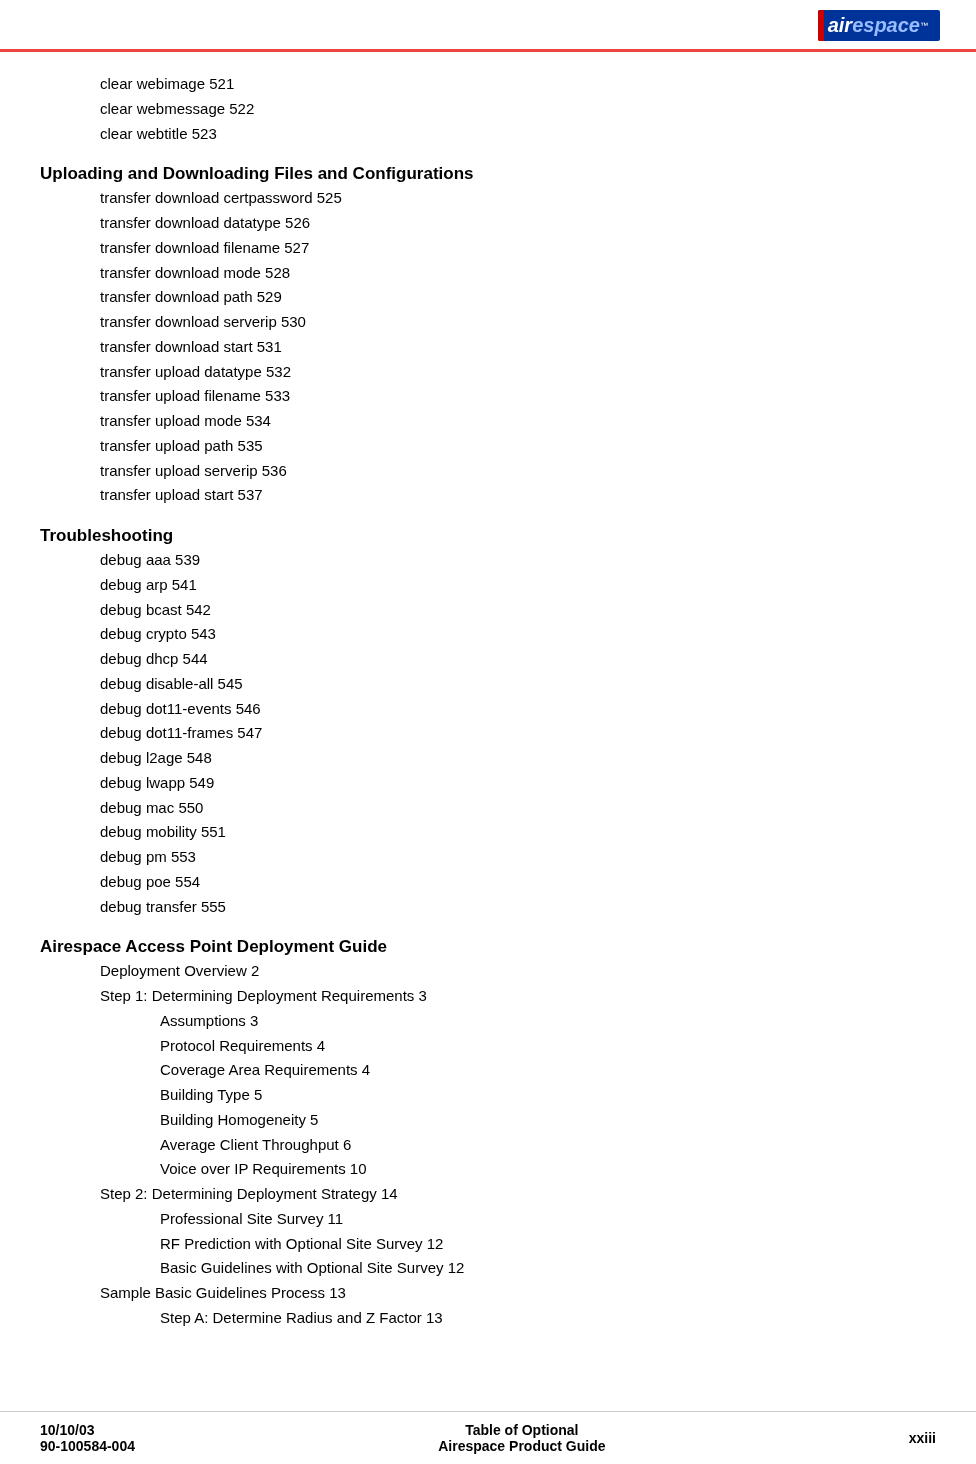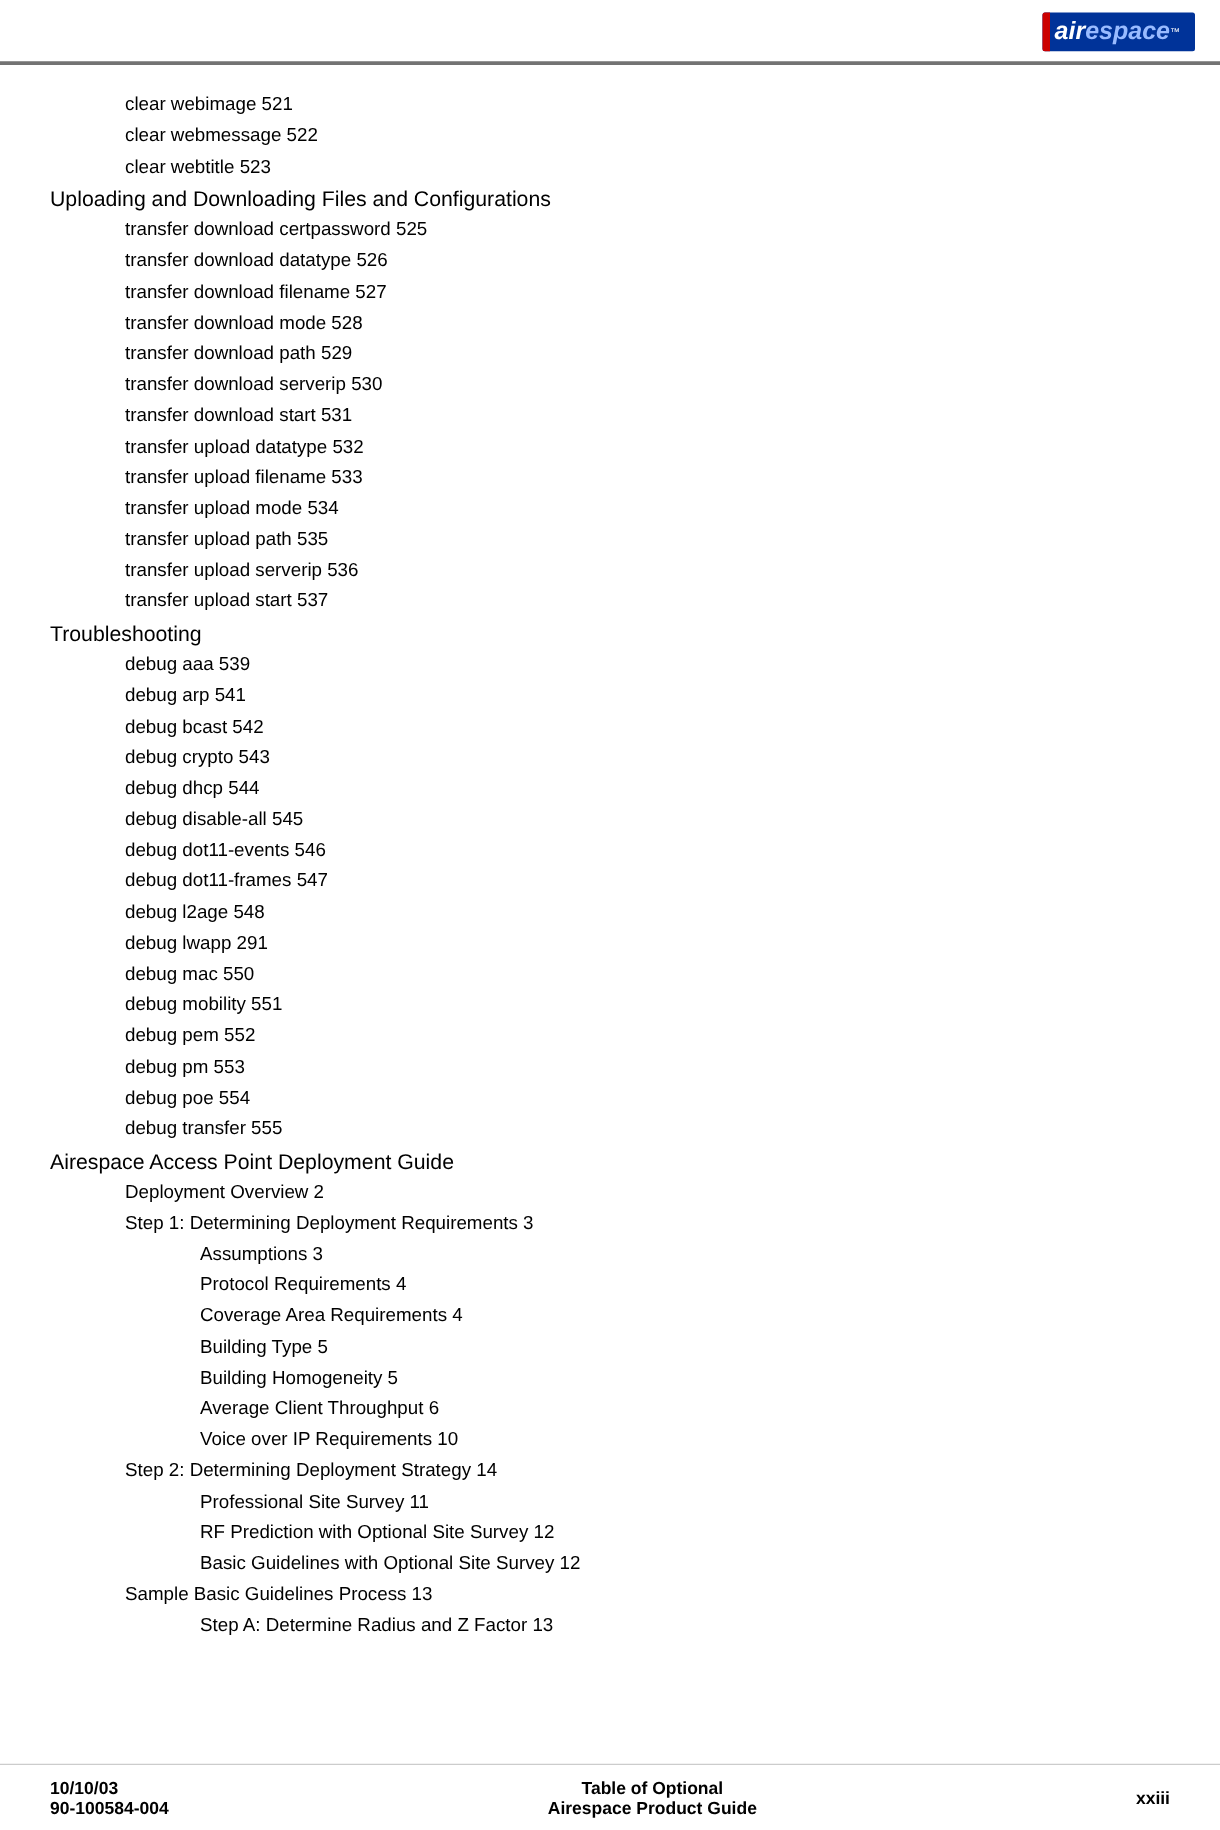--- a/index.html
+++ b/index.html
@@ -11,35 +11,35 @@
       color: #000;
       background: #fff;
       position: relative;
     }
 
     
     .header {
       display: flex;
       justify-content: flex-end;
       align-items: center;
-      padding: 10px 20px 0 20px;
-      border-bottom: 3px solid #737373;
+      padding: 10px 36px 0 20px;
+      border-bottom: 3px solid #ef4444;
       padding-bottom: 8px;
     }
 
     
     .content {
       padding: 20px 40px 60px 40px;
     }
 
     
     .toc-section-main {
       font-size: 17px;
-      font-weight: normal;
-      margin-top: 4px;
+      font-weight: bold;
+      margin-top: 18px;
       margin-bottom: 2px;
       color: #000;
     }
 
     .toc-entry-l1 {
       padding-left: 60px;
       font-size: 15px;
       line-height: 1.65;
       color: #000;
     }
@@ -139,24 +139,23 @@
       <div class="toc-section-main">Troubleshooting</div>
       <div class="toc-entry-l1">debug aaa 539</div>
       <div class="toc-entry-l1">debug arp 541</div>
       <div class="toc-entry-l1">debug bcast 542</div>
       <div class="toc-entry-l1">debug crypto 543</div>
       <div class="toc-entry-l1">debug dhcp 544</div>
       <div class="toc-entry-l1">debug disable-all 545</div>
       <div class="toc-entry-l1">debug dot11-events 546</div>
       <div class="toc-entry-l1">debug dot11-frames 547</div>
       <div class="toc-entry-l1">debug l2age 548</div>
-      <div class="toc-entry-l1">debug lwapp 291</div>
+      <div class="toc-entry-l1">debug lwapp 549</div>
       <div class="toc-entry-l1">debug mac 550</div>
       <div class="toc-entry-l1">debug mobility 551</div>
-      <div class="toc-entry-l1">debug pem 552</div>
       <div class="toc-entry-l1">debug pm 553</div>
       <div class="toc-entry-l1">debug poe 554</div>
       <div class="toc-entry-l1">debug transfer 555</div>
       <div class="toc-section-main">Airespace Access Point Deployment Guide</div>
       <div class="toc-entry-l1">Deployment Overview 2</div>
       <div class="toc-entry-l1">Step 1: Determining Deployment Requirements 3</div>
       <div class="toc-entry-l2">Assumptions 3</div>
       <div class="toc-entry-l2">Protocol Requirements 4</div>
       <div class="toc-entry-l2">Coverage Area Requirements 4</div>
       <div class="toc-entry-l2">Building Type 5</div>

